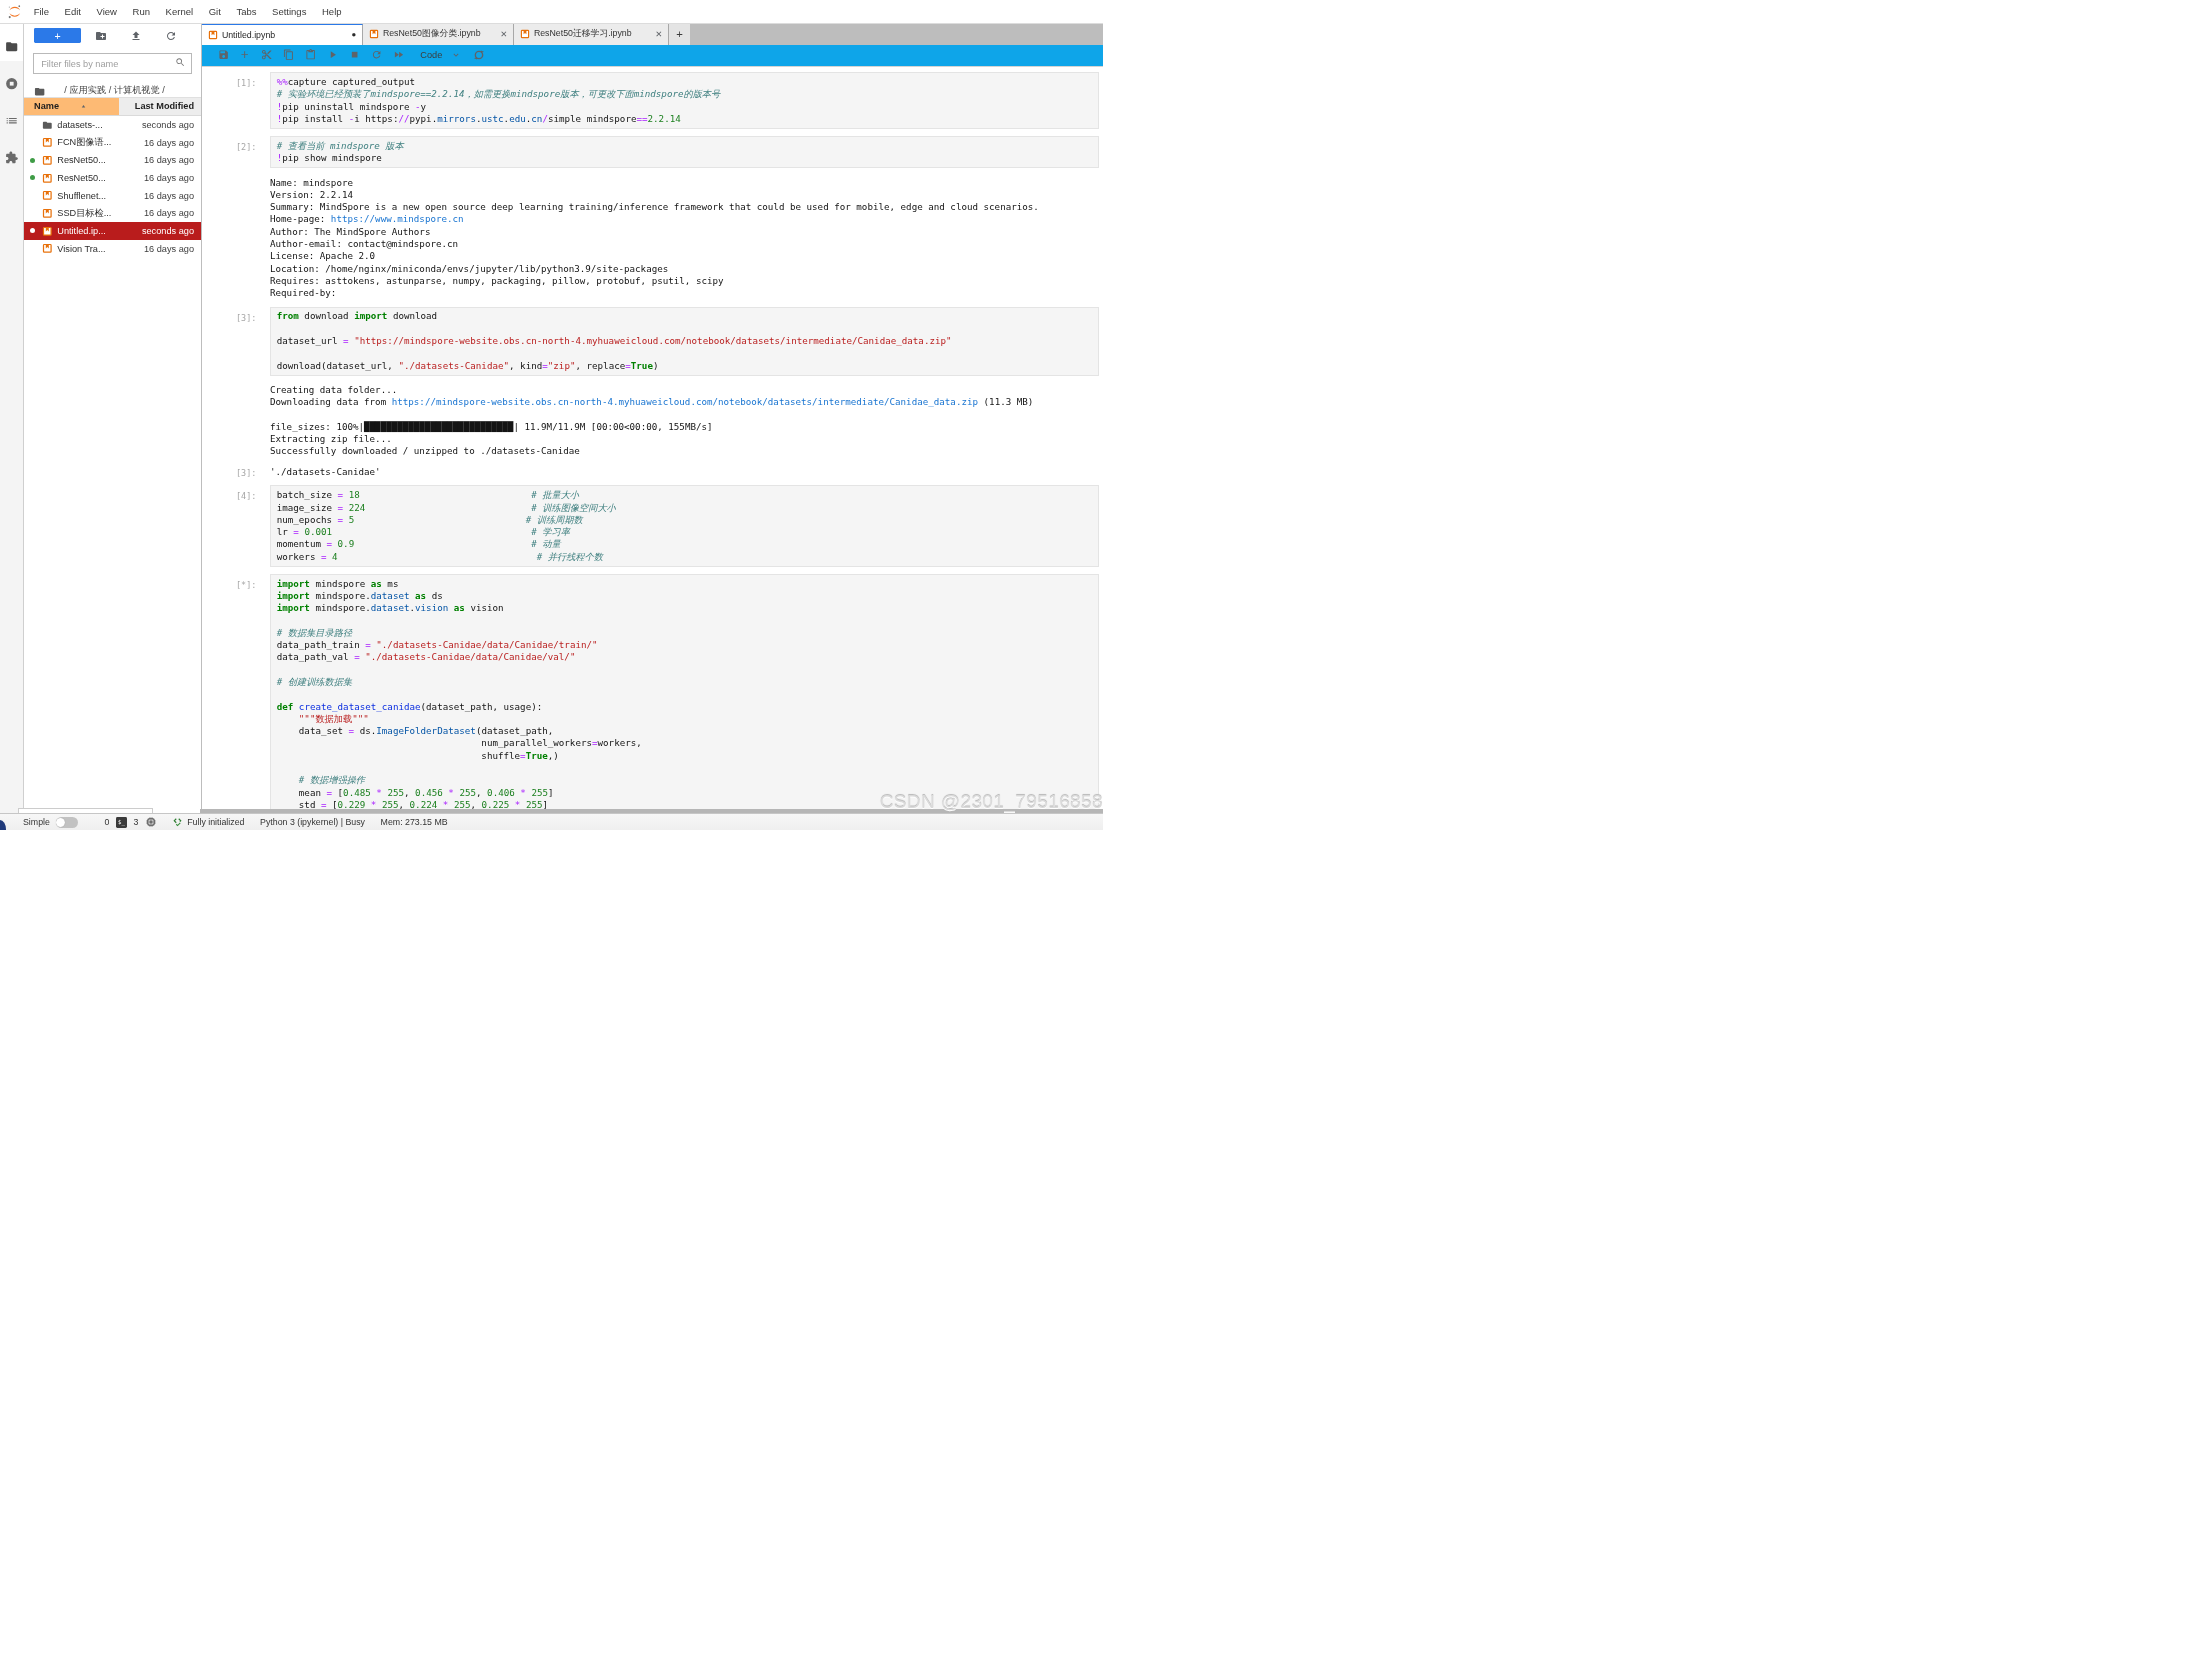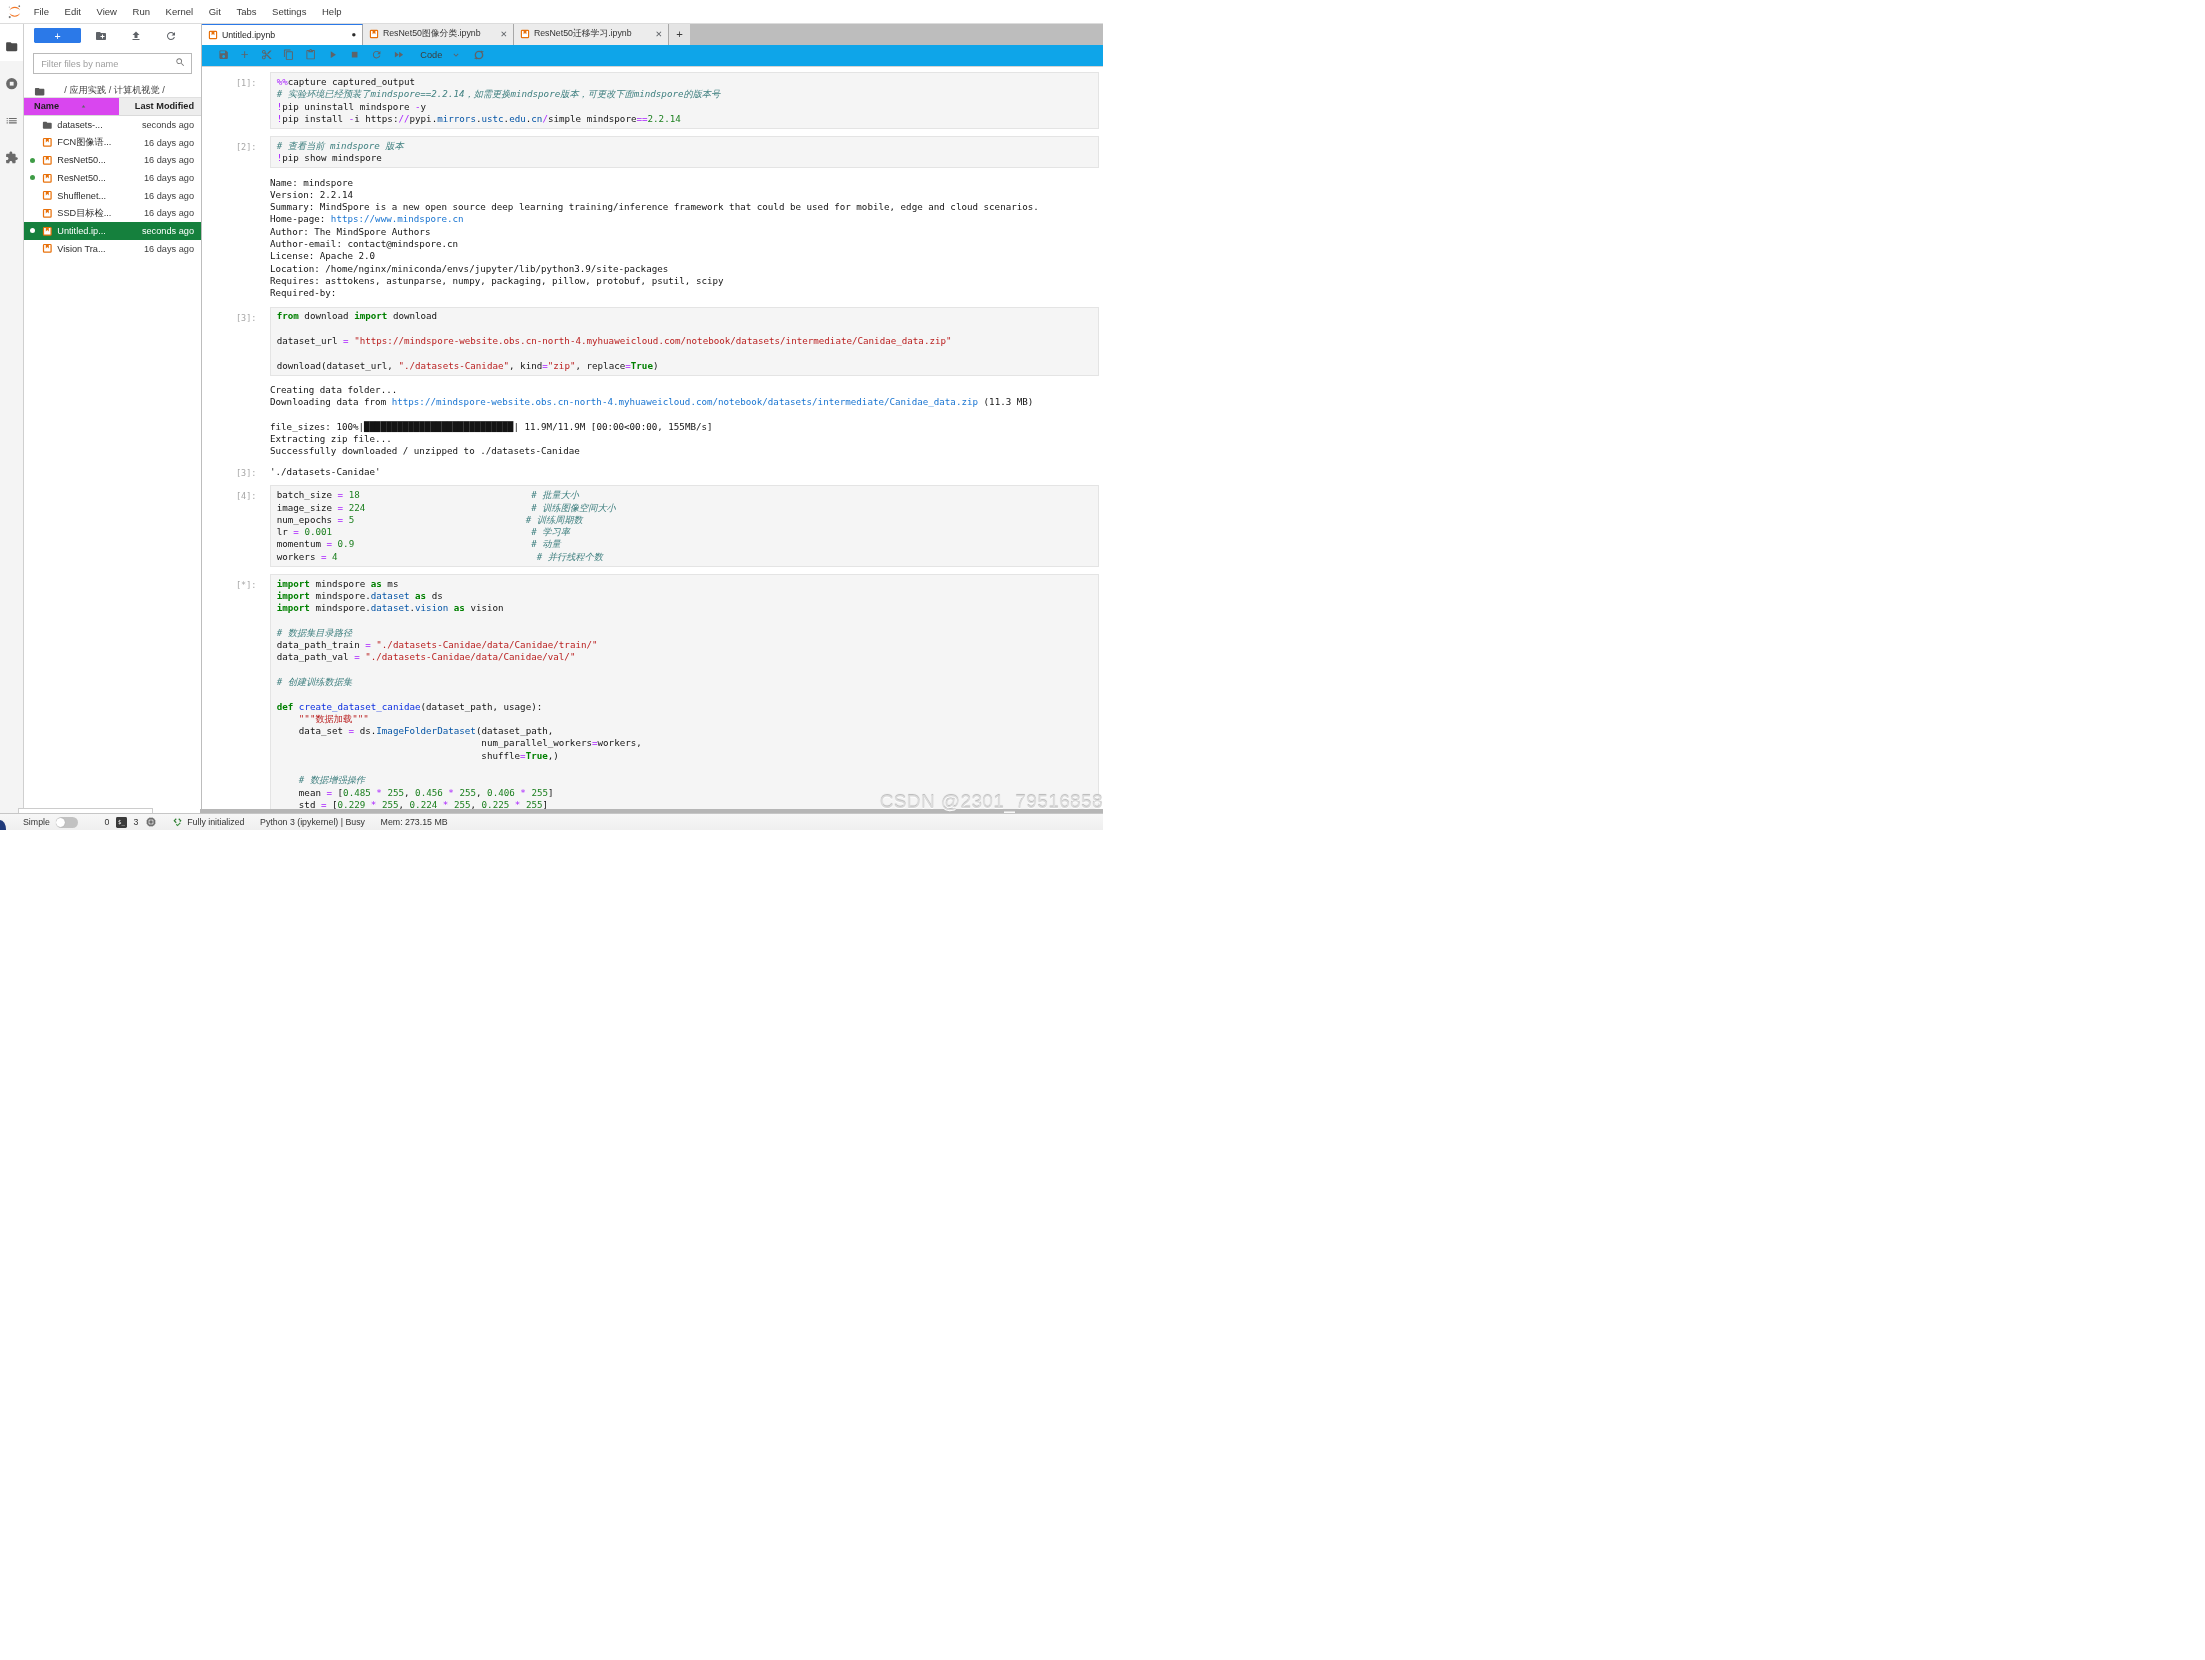--- a/index.html
+++ b/index.html
@@ -23,32 +23,32 @@
   .new-btn{width:47px;height:15.6px;background:#2b79e8;border-radius:1.4px;color:#fff;display:flex;align-items:center;justify-content:center;font-size:10.6px;flex:none}
   .fb-tb-icons{flex:1;display:flex;justify-content:space-around;align-items:center;color:#5f6368;padding:0 2.8px}
   .fb-tb-icons svg{width:12px;height:12px}
   .fb-filter{margin:6.4px 9.2px 4.2px 9.2px;height:18.4px;border:0.7px solid #b9b9b9;background:#fff;display:flex;align-items:center;padding:0 5px;flex:none}
   .fb-filter input{border:none;outline:none;flex:1;font-size:9.2px;font-family:"Liberation Sans",sans-serif;color:#333;min-width:0;background:transparent}
   .fb-filter input::placeholder{color:#9e9e9e}
   .fb-filter svg{width:10.6px;height:10.6px;color:#757575;flex:none}
   .fb-crumb{height:19px;display:flex;align-items:flex-end;padding:0 10px;font-size:9.2px;color:#424242;gap:19px;flex:none}
   .fb-crumb svg{width:11.3px;height:11.3px;color:#5a5a5a;flex:none}
   .fb-head{height:17px;display:flex;align-items:stretch;border-top:0.7px solid #e0e0e0;border-bottom:0.7px solid #dadada;font-size:9.2px;font-weight:bold;color:#1f1f1f;flex:none}
-  .fb-head .name-col{width:85px;display:flex;align-items:center;padding-left:10px;gap:21px;background:#d946ef}
+  .fb-head .name-col{width:85px;display:flex;align-items:center;padding-left:10px;gap:21px;background:#fdba74}
   .fb-head .name-col svg{width:7px;height:7px;color:#5f6368}
   .fb-head .mod-col{flex:1;background:#ededed;display:flex;align-items:center;justify-content:flex-end;padding-right:7px}
   .fb-rows{flex:1}
   .fb-row{height:17.7px;display:flex;align-items:center;font-size:9.2px;color:#2d2d2d;position:relative;padding-left:17.7px}
   .fb-row .dot{position:absolute;left:6.4px;top:6.4px;width:5px;height:5px;border-radius:50%}
   .dot.green{background:#3f9c46}.dot.white{background:#fff}
   .f-icon{width:10.6px;height:10.6px;margin-right:5px;flex:none}
   .f-icon svg{width:10.6px;height:10.6px;display:block;color:#5a5a5a}
   .f-name{flex:1;white-space:nowrap;overflow:hidden}
   .f-date{padding-right:7px;color:#3d3d3d;white-space:nowrap}
-  .fb-row.selected{background:#15803d;color:#fff}
+  .fb-row.selected{background:#b91c1c;color:#fff}
   .fb-row.selected .f-date{color:#fff}
   
   #nbarea{flex:1;min-width:0;display:flex;flex-direction:column;position:relative}
   #tabbar{height:20.5px;background:#bdbdbd;display:flex;align-items:stretch;flex:none}
   .tab{box-sizing:border-box;display:flex;align-items:center;gap:4.2px;padding:0 5.7px;font-size:8.8px;color:#333;background:#ececec;border-right:0.7px solid #a8a8a8;white-space:nowrap;overflow:hidden}
   .tab .nb-ic{width:10px;height:10px;flex:none}
   .tab .nb-ic svg{width:10px;height:10px;display:block}
   .tab.active{background:#fff;border-top:1.8px solid #2b79e8;color:#1f1f1f}
   .tab .close-x{margin-left:auto;color:#5f6368;font-size:8.5px}
   .tab .dirty{margin-left:auto;color:#2b2b2b;font-size:7.8px}

